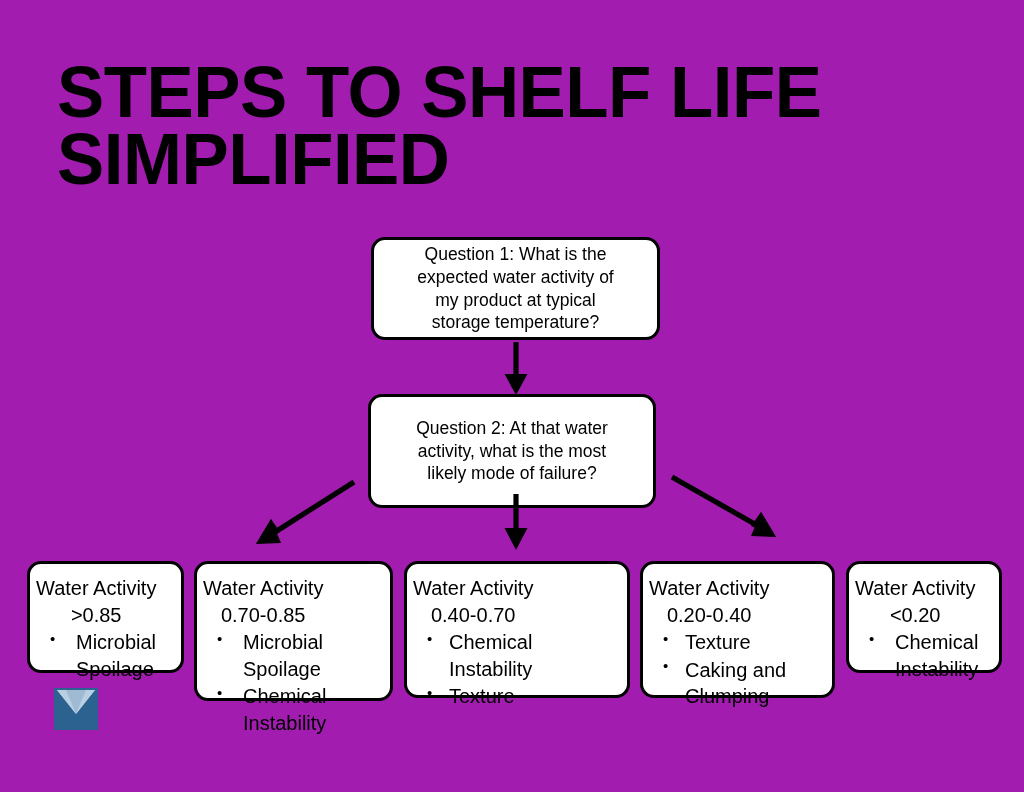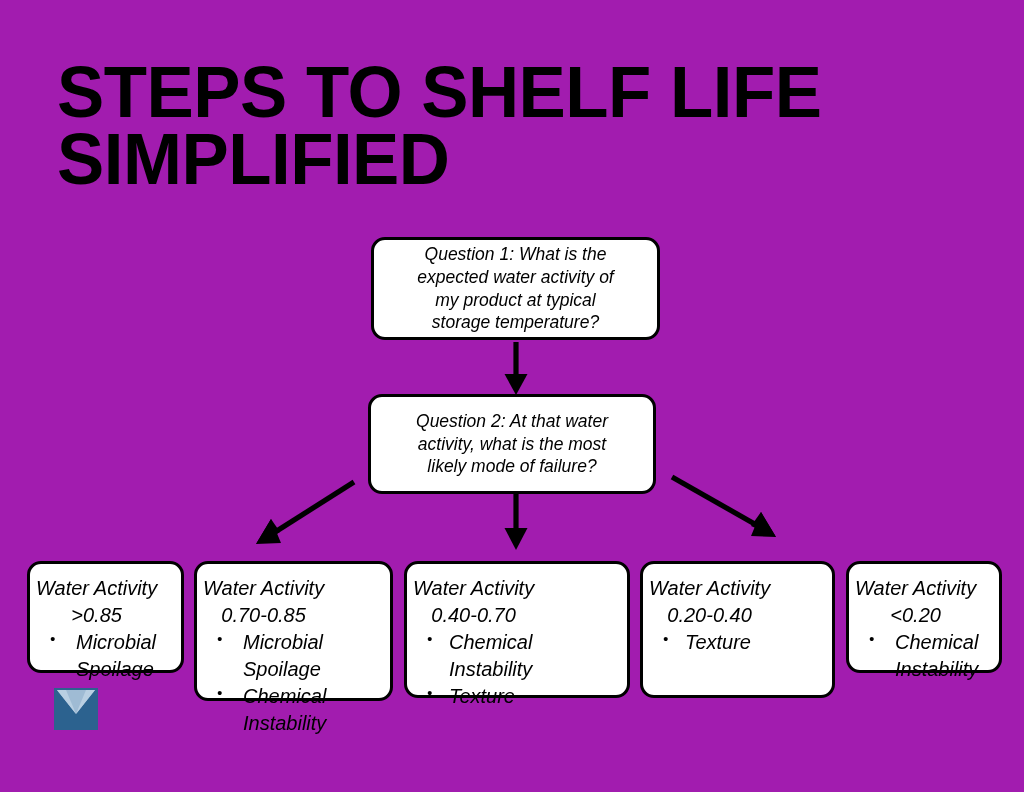--- a/index.html
+++ b/index.html
@@ -40,32 +40,31 @@
     box-sizing: border-box;
     background: #ffffff;
     border: 3.2px solid #000000;
     border-radius: 14px;
     display: flex;
     flex-direction: column;
     justify-content: center;
     font-size: 17.5px;
     line-height: 1.30;
     color: #000000;
-    font-style: italic;
   }
 
   
   .qnode {
     align-items: center;
     text-align: center;
     padding: 6px 10px;
     white-space: pre-line;
   }
   #q1 { left: 371px; top: 237px; width: 289px; height: 103px; }
-  #q2 { left: 368px; top: 394px; width: 288px; height: 100px; }
+  #q2 { left: 368px; top: 394px; width: 288px; height: 114px; }
 
   
   .outcome {
     align-items: flex-start;
     justify-content: flex-start;
     padding: 11px 6px 9px 6px;
     font-size: 20px;
     line-height: 1.33;
   }
   .outcome .head {
@@ -183,20 +182,21 @@
       <li>Chemical Instability</li>
       <li>Texture</li>
     </ul>
   </div>
 
   <div class="node outcome" id="o4">
     <div class="head">Water Activity
 0.20-0.40</div>
     <ul>
       <li>Texture</li>
+      <li>Caking and Clumping</li>
     </ul>
   </div>
 
   <div class="node outcome narrow" id="o5">
     <div class="head">Water Activity
 &lt;0.20</div>
     <ul>
       <li>Chemical Instability</li>
     </ul>
   </div>

